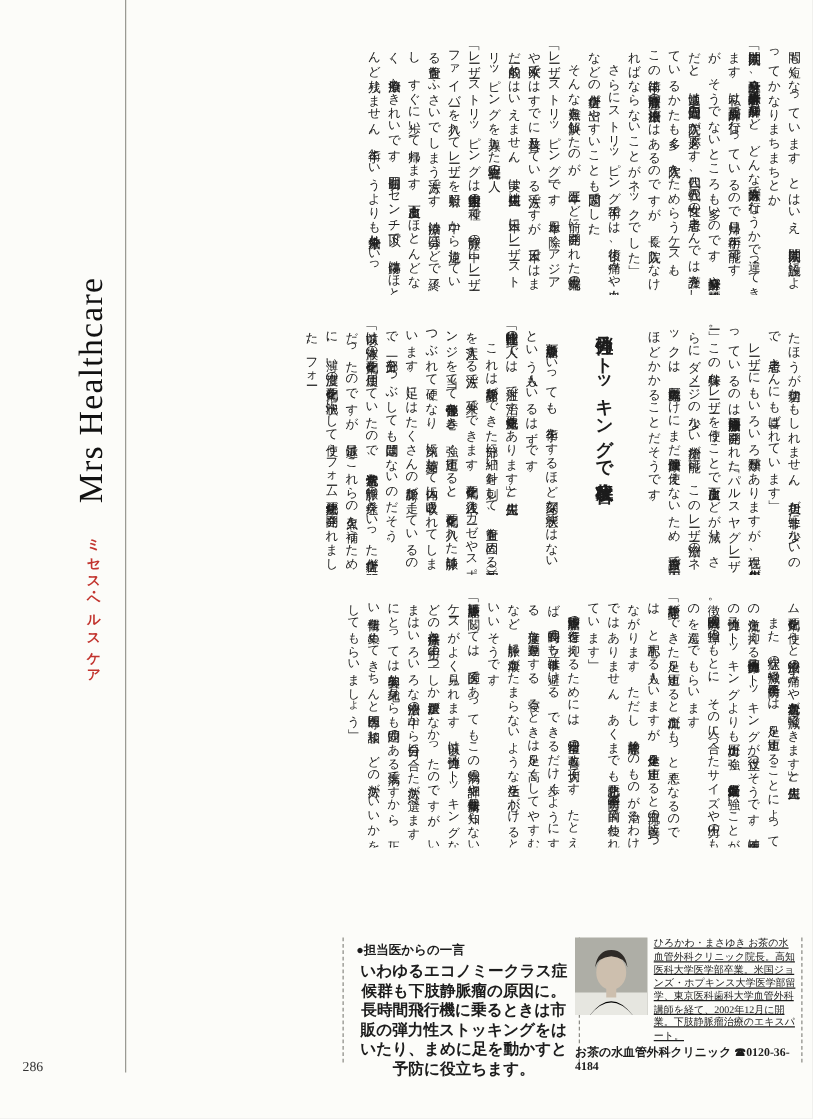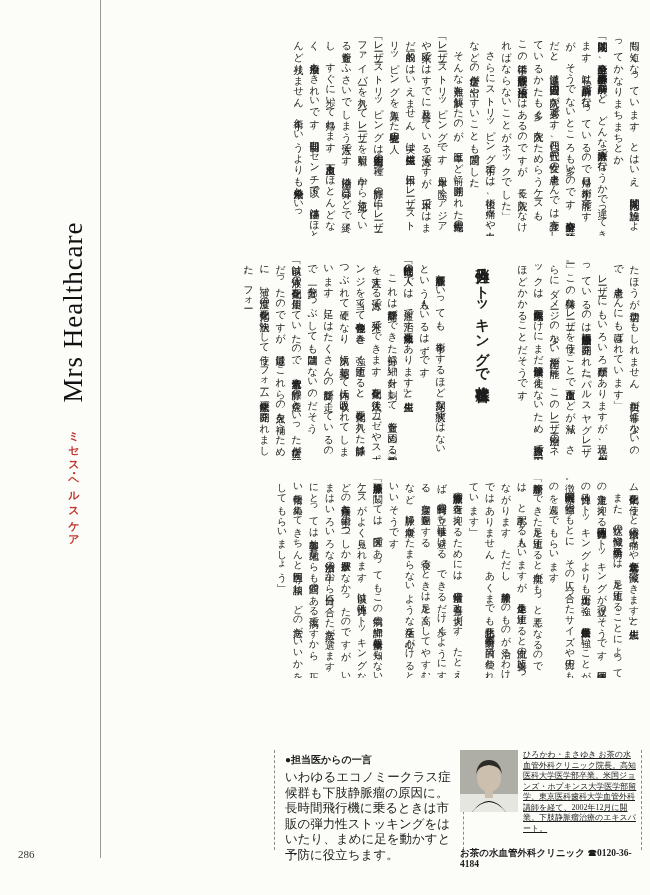--- a/index.html
+++ b/index.html
@@ -45,36 +45,36 @@
     writing-mode:vertical-rl; height:202px; margin:0 12px 0 14px;
     font-size:14px; font-weight:bold; letter-spacing:0.5px; line-height:40px;
   }
   .note-box {
     position:absolute; left:274px; top:750px; width:190px; height:100px;
     border-left:1px dashed #8c8c86; border-right:1px dashed #8c8c86;
     padding:3px 6px 0 10px; box-sizing:border-box;
   }
   .note-label { font-size:10px; font-weight:bold; margin:0 0 3px 0; }
   .note-message {
-    font-size:12.5px; font-weight:normal; line-height:15.5px; margin:0;
+    font-size:12.5px; font-weight:bold; line-height:15.5px; margin:0;text-align:center;
   }
   .profile-box {
     position:absolute; left:448px; top:750px; width:194px; height:100px;
     border-right:1px dashed #8c8c86;
     padding:0 4px 0 12px; box-sizing:border-box;
     font-size:8px; line-height:10.5px;
   }
   .profile-top { display:flex; gap:5px;text-decoration:underline; }
   .photo {
     width:58px; height:62px; flex:0 0 58px; background:#b9b9b1;
     overflow:hidden;
   }
   .bio { width:116px; }
   .info-note { margin:2px 0 0 0; }
-  .clinic-line { margin:14px 0 0 0; font-size:9.5px; font-weight:bold; }
+  .clinic-line { margin:4px 0 0 0; font-size:9.5px; font-weight:bold; }
   .pagenum {
     position:absolute; left:18px; top:848px; font-size:11px; color:#333;
   }
 </style>
 </head>
 <body>
 
 <div class="page">
 
   <div class="rule-v"></div>

